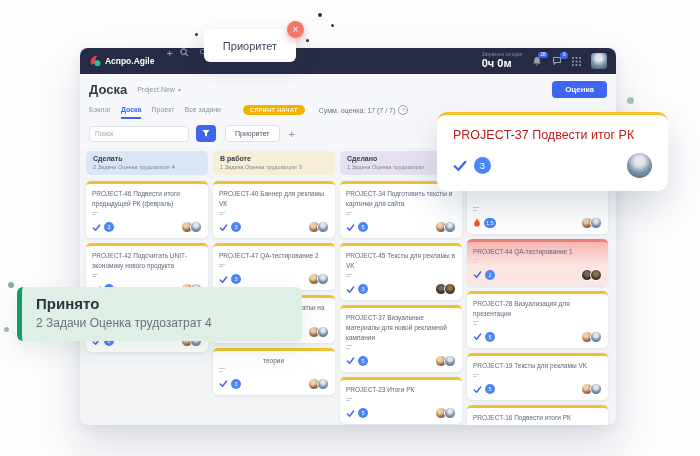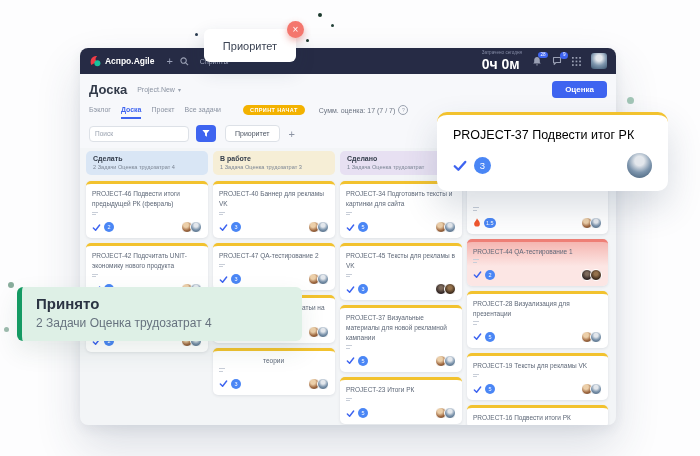--- a/index.html
+++ b/index.html
@@ -3,29 +3,29 @@
 <meta charset="utf-8">
 <style>
   html,body{margin:0;padding:0}
   body{width:700px;height:456px;position:relative;overflow:hidden;background:#fdfdfe;
        font-family:"Liberation Sans","DejaVu Sans",sans-serif;}
   
   .window{position:absolute;left:80px;top:48px;width:536px;height:377px;border-radius:8px;
           background:#f3f5f7;overflow:hidden;z-index:5;
           box-shadow:0 22px 45px rgba(45,65,95,.16),0 4px 12px rgba(45,65,95,.08);}
   
-  .navbar{height:26px;background:#262b45;display:flex;align-items:center;padding:0 9px;gap:7px;}
+  .navbar{height:26px;background:#262b45;display:flex;padding:0 9px;gap:7px;}
   .brand{display:flex;align-items:center;gap:4px;}
   .brand-name{color:#fff;font-size:8.5px;font-weight:bold;}
   .nav-plus{color:#9aa0b8;font-size:11px;line-height:1;margin-left:5px;}
   .nav-menu-text{color:#aab0c4;font-size:7px;margin-left:4px;}
   .nav-right{margin-left:auto;display:flex;align-items:center;gap:10px;}
   .time-block{line-height:1.15;text-align:left;}
   .time-label{font-size:4.6px;color:#8289a3;}
-  .time-value{font-size:14px;color:#fff;font-weight:600;}
+  .time-value{font-size:11px;color:#fff;font-weight:600;}
   .icon-wrap{position:relative;display:flex;}
   .nav-badge{position:absolute;top:-4px;right:-6px;background:#3e64f0;color:#fff;font-size:4.6px;
              border-radius:6px;padding:1px 2.5px;line-height:1;}
   .nav-avatar{width:16px;height:16px;border-radius:3px;}
   
   .page-head{display:flex;align-items:center;padding:7px 9px 3px;background:#f7f8fb;}
   .page-title{font-size:13px;font-weight:700;color:#323a49;}
   .project-select{margin-left:10px;font-size:7px;color:#8b93a2;display:flex;align-items:center;gap:3px;}
   .chev{font-size:6px;color:#9aa2af;}
   .create-btn{margin-left:auto;background:#3e64f0;color:#fff;font-size:8px;font-weight:600;
@@ -82,21 +82,21 @@
   
   .tooltip{position:absolute;left:204px;top:29px;width:92px;height:33px;background:#fff;border-radius:6px;
            box-shadow:0 8px 20px rgba(40,55,80,.16);display:flex;align-items:center;justify-content:center;
            font-size:11px;color:#3c4454;z-index:30;}
   .tooltip-close{position:absolute;right:-8px;top:-8px;width:17px;height:17px;border-radius:50%;
                  background:#f4766d;color:#fff;font-size:10px;display:flex;align-items:center;
                  justify-content:center;box-shadow:0 3px 7px rgba(220,90,80,.45);border:none;}
   .project-card{position:absolute;left:437px;top:112px;width:231px;height:79px;background:#fff;
                 border-radius:10px;border-top:3px solid #f2c22e;z-index:20;box-sizing:border-box;
                 padding:13px 16px 10px;box-shadow:0 16px 34px rgba(45,65,95,.18);}
-  .project-card-title{font-size:12.5px;color:#000000;}
+  .project-card-title{font-size:12.5px;color:#b91c1c;}
   .project-foot{display:flex;align-items:center;margin-top:11px;}
   .project-est{width:17px;height:17px;border-radius:50%;background:#4a86f5;color:#fff;font-size:9.5px;
                display:flex;align-items:center;justify-content:center;margin-left:7px;}
   .project-avatar{margin-left:auto;width:25px;height:25px;border-radius:50%;}
   .accepted{position:absolute;left:17px;top:287px;width:285px;height:54px;background:#def0e6;
             border-left:5px solid #149a63;border-radius:6px;padding:8px 14px;box-sizing:border-box;
             z-index:20;box-shadow:0 10px 24px rgba(40,80,60,.10);}
   .accepted-title{font-size:15px;font-weight:600;color:#2b3443;}
   .accepted-meta{font-size:12px;color:#67727f;margin-top:4px;}
   .speck{position:absolute;border-radius:50%;z-index:2;}

